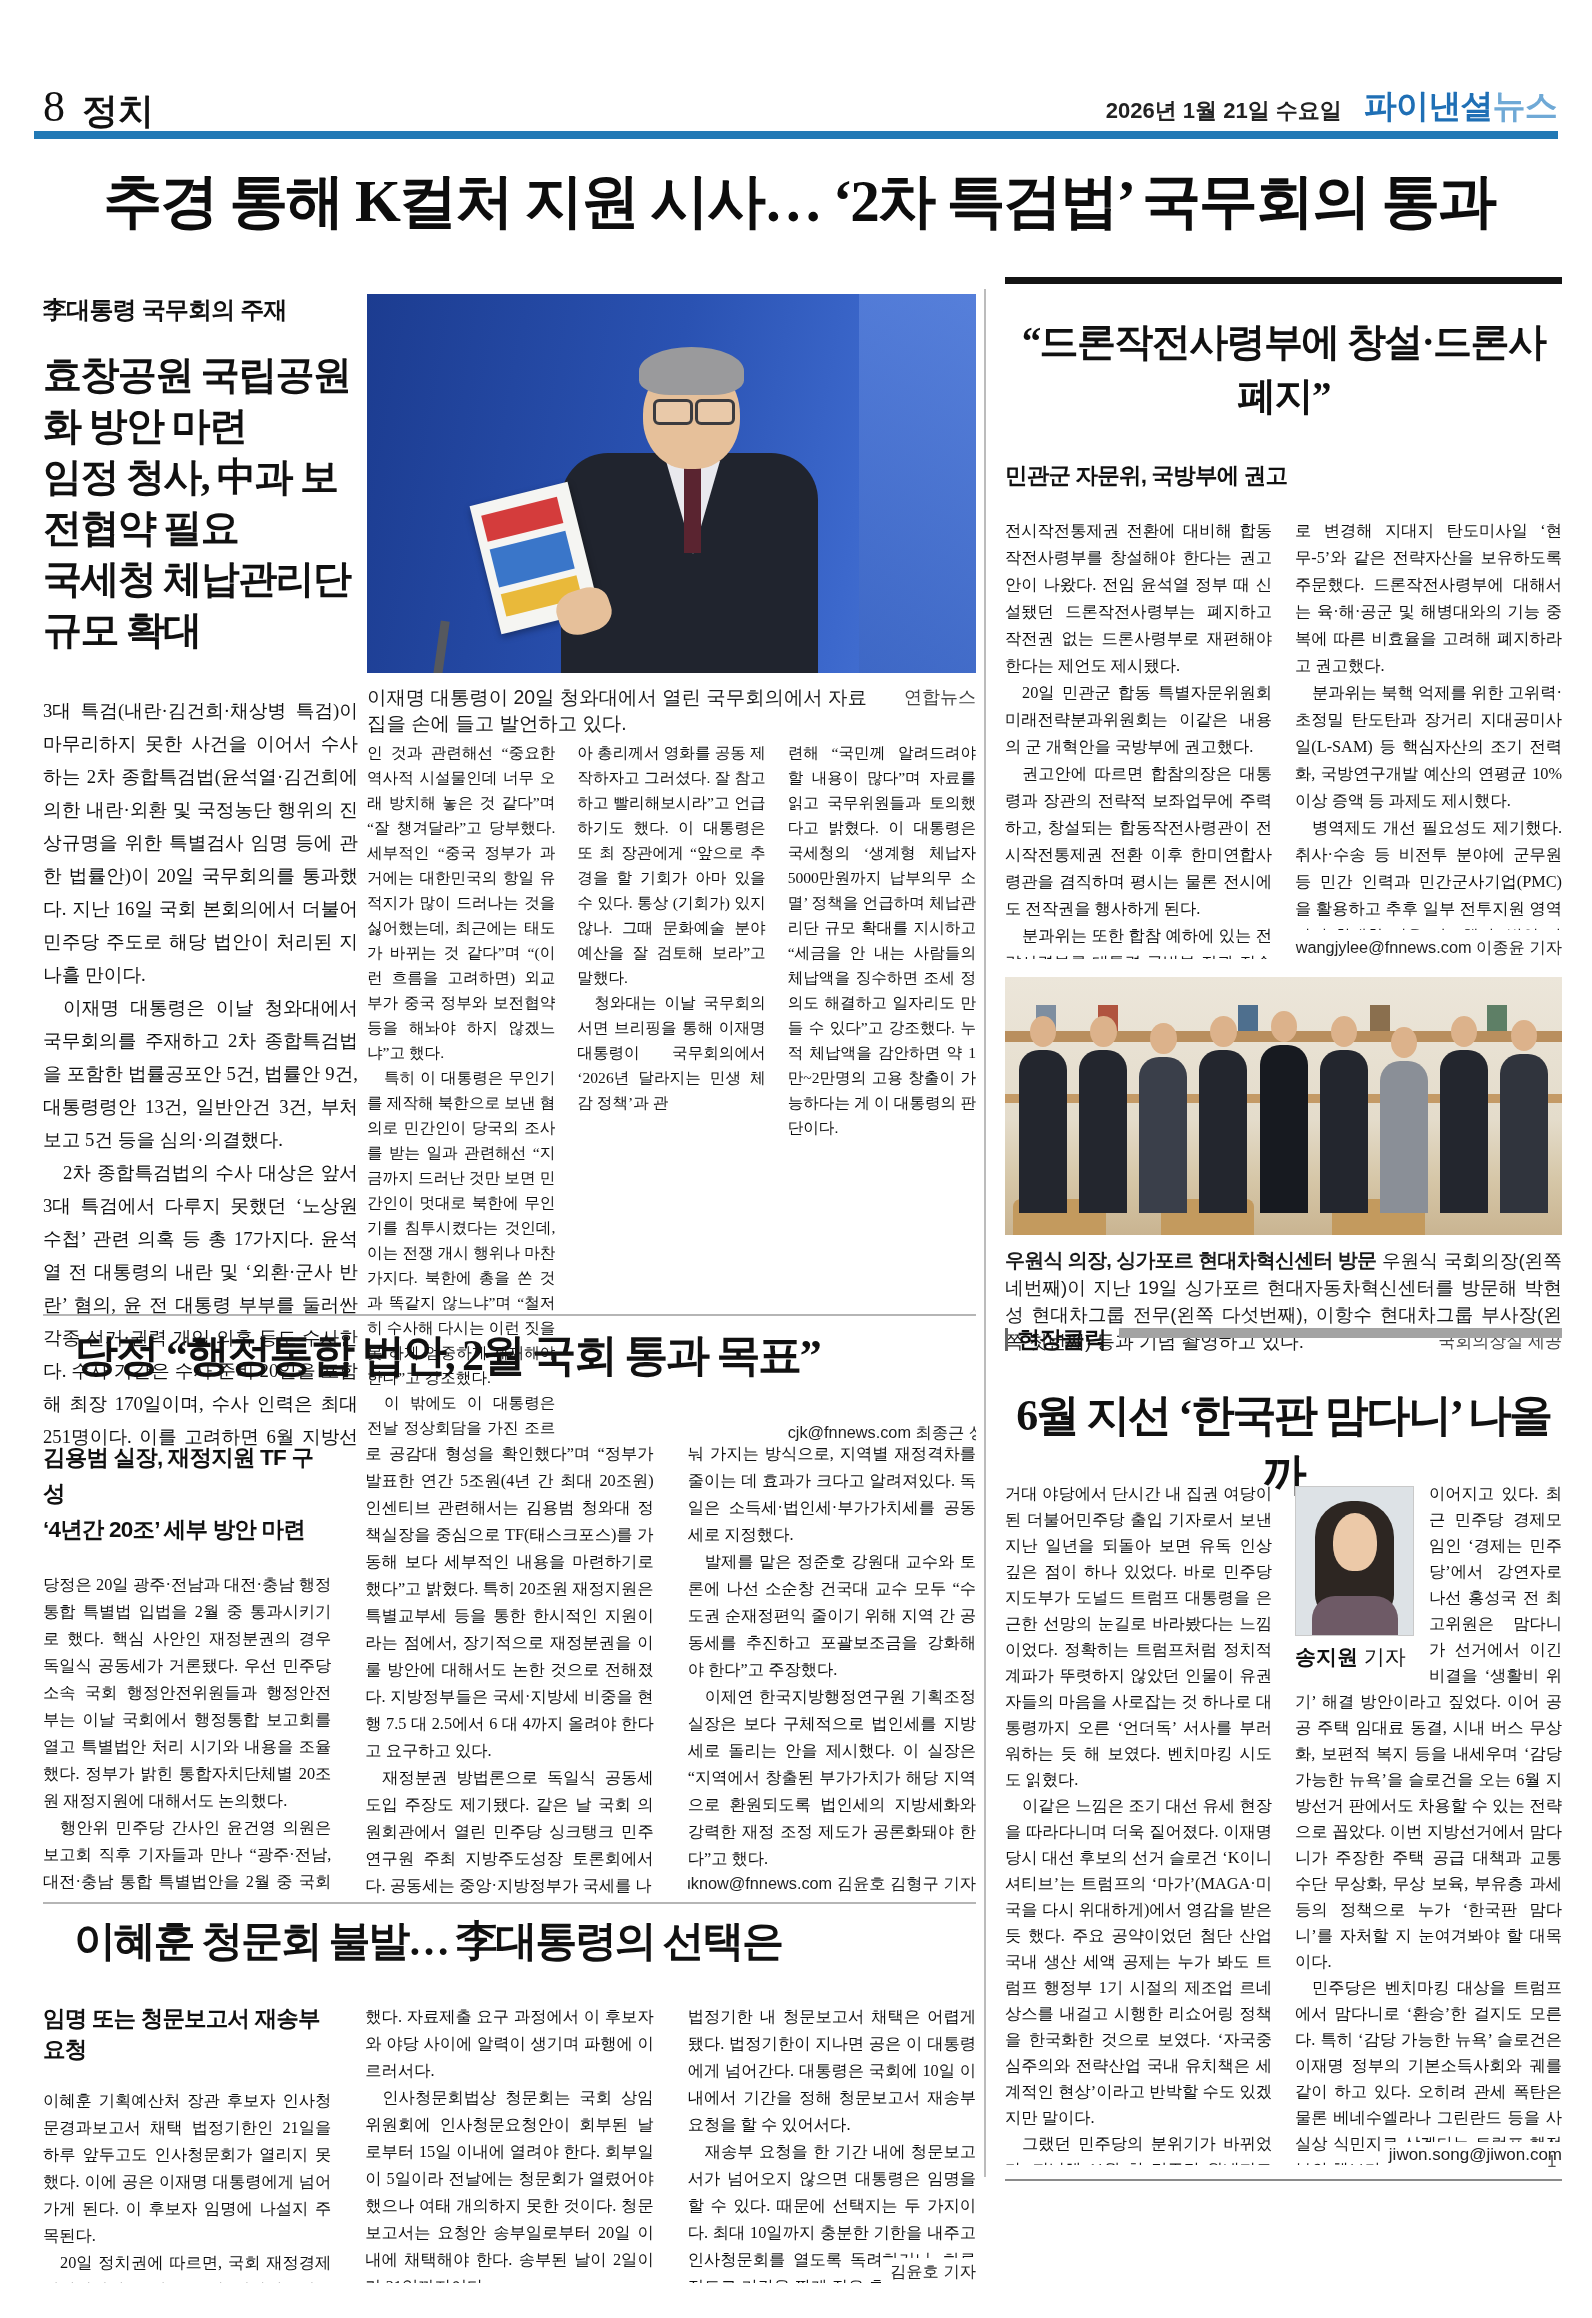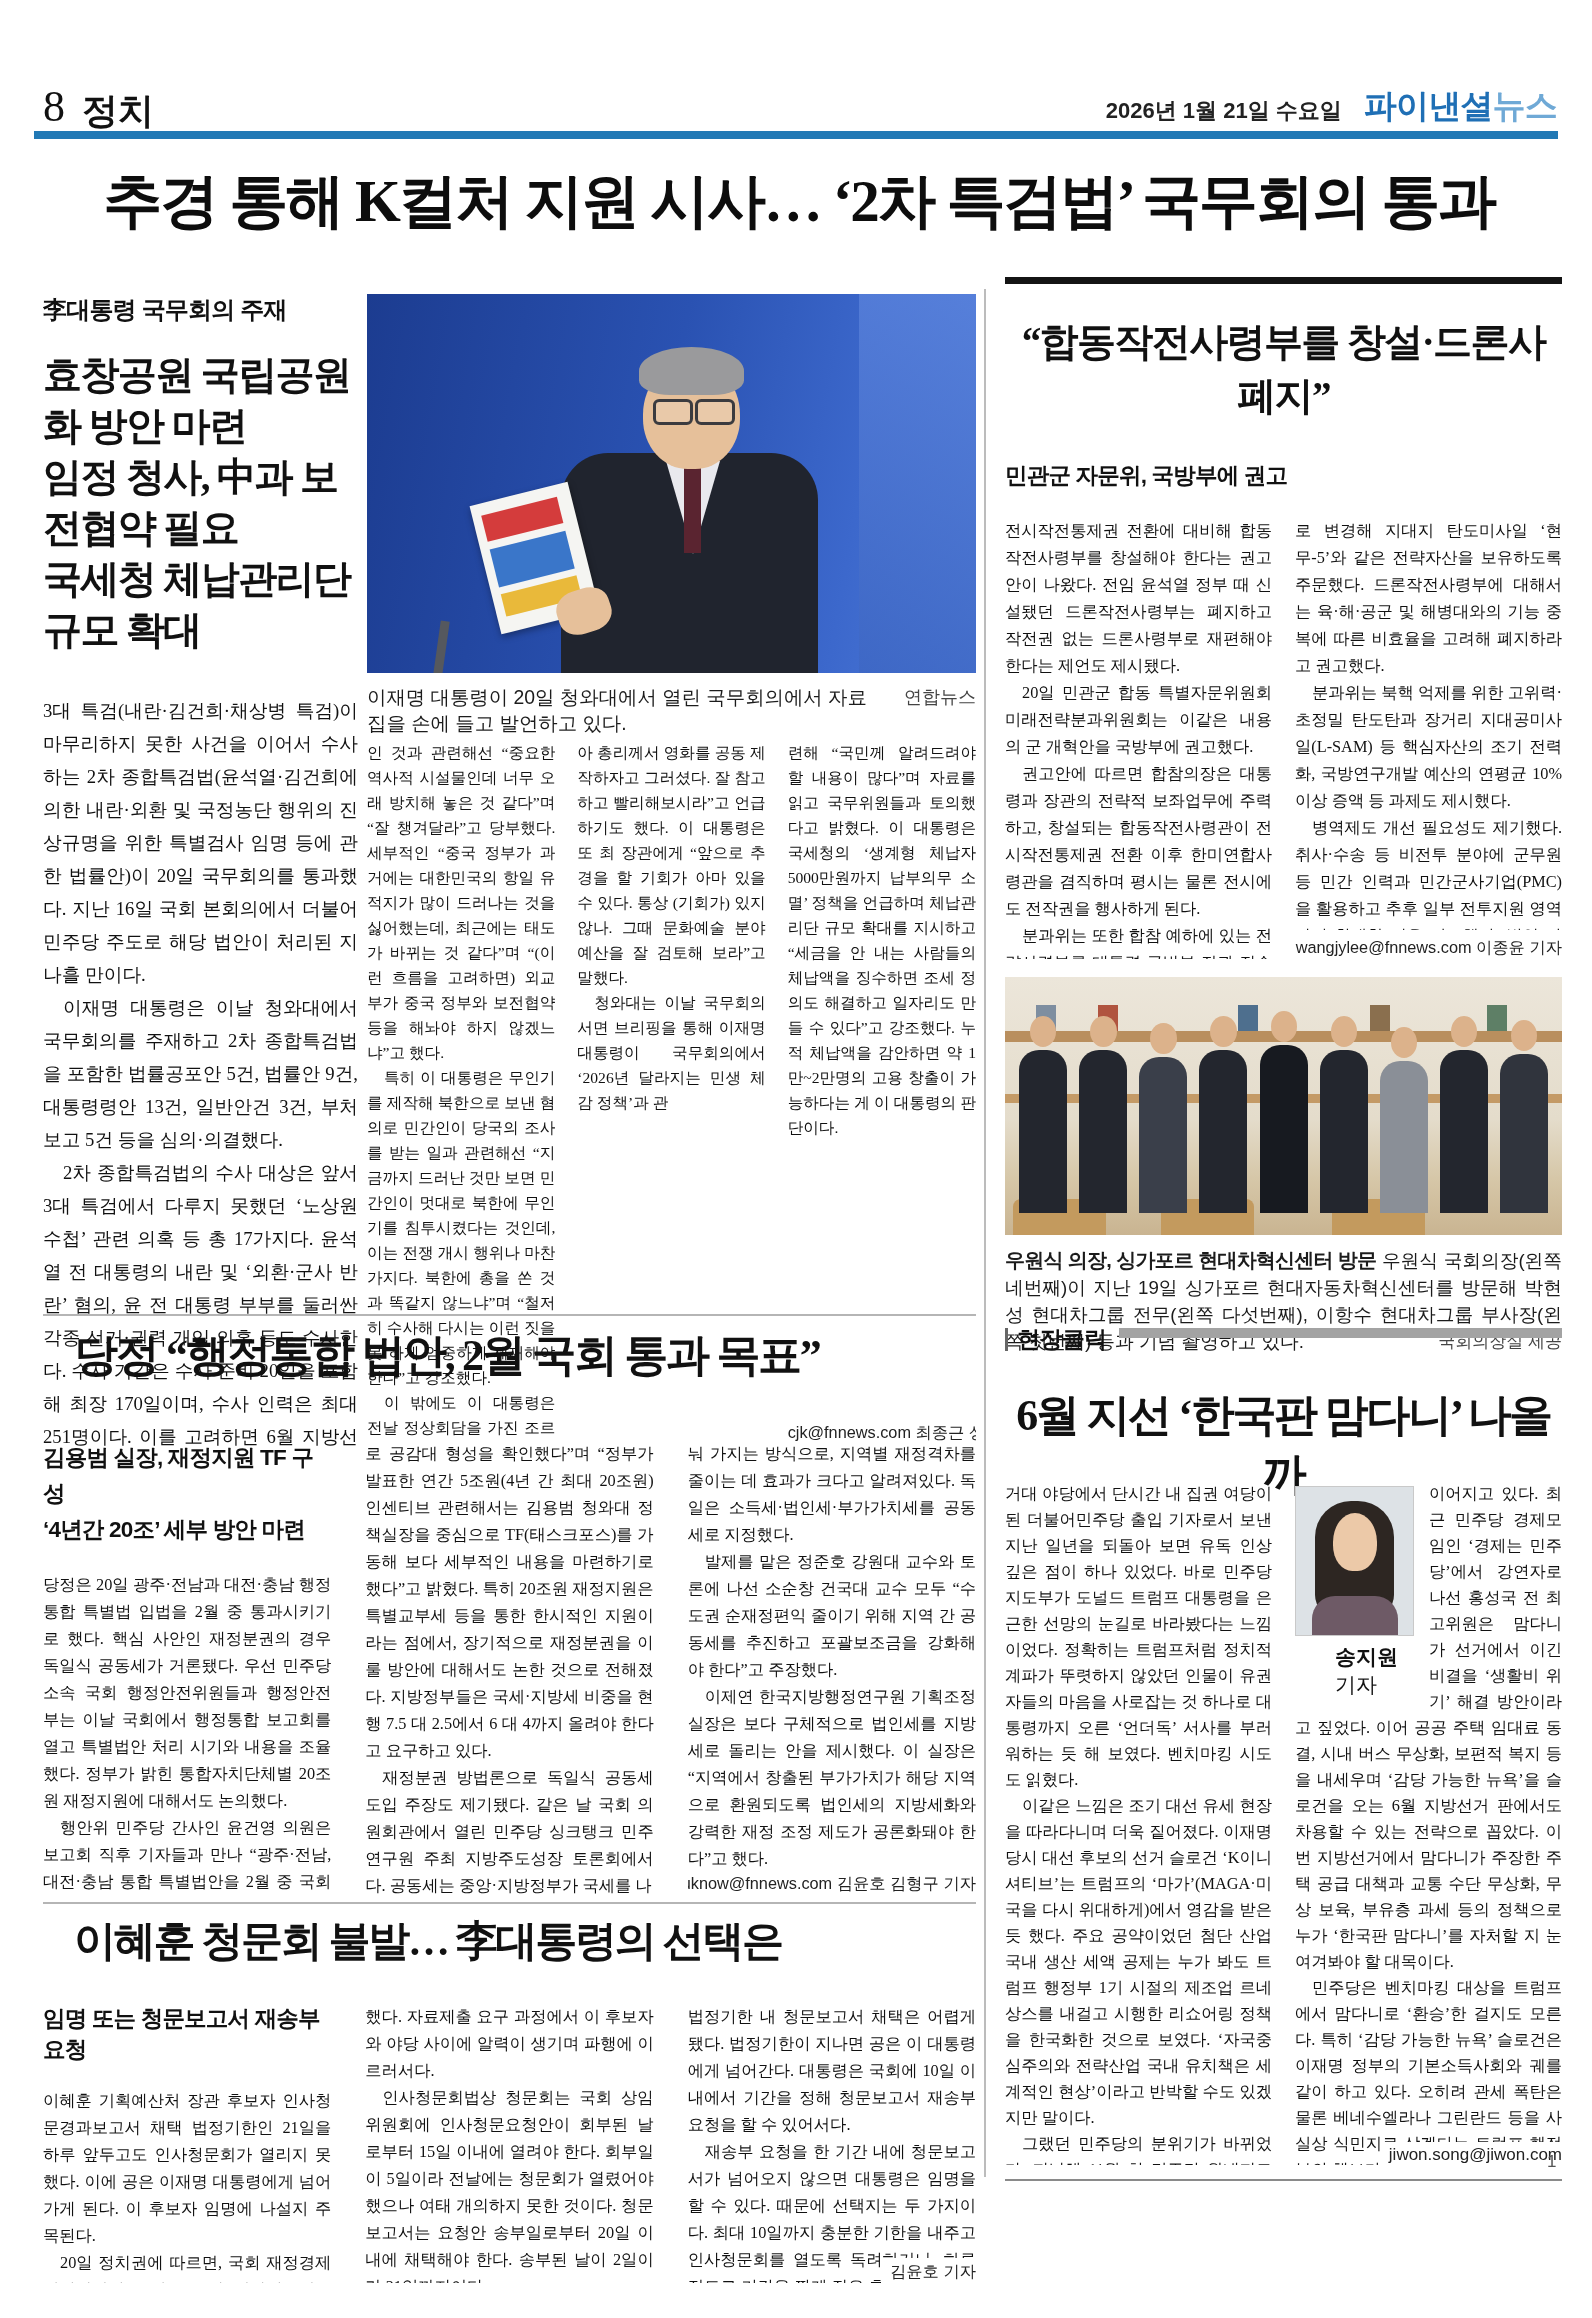--- a/index.html
+++ b/index.html
@@ -94,21 +94,21 @@
   .mam-headline{position:absolute;left:1005px;top:1386px;width:557px;text-align:center;font-size:44px;font-weight:700;letter-spacing:-2.3px;}
   .mam-cols{position:absolute;left:1005px;top:1481px;width:557px;height:684px;display:flex;gap:23px;}
   .mam-cols .col{flex:1;position:relative;overflow:hidden;}
   .mam-cols p{margin:0;font-size:16.3px;line-height:26px;text-align:justify;text-indent:17px;}
   .mam-cols p.ni{text-indent:0;}
   .reporter{float:left;width:117px;margin:4.7px 17px 7.8px 0;}
   .reporter-photo{position:relative;width:117px;height:148px;background:#dde2e6;overflow:hidden;border:0.8px solid #c9c9c9;}
   .rp-hair{position:absolute;left:18.7px;top:14px;width:79px;height:117px;background:#2d2622;border-radius:36px 36px 23px 23px;}
   .rp-face{position:absolute;left:37px;top:26.4px;width:44px;height:58px;background:#ecc9a8;border-radius:50% 50% 44% 44%;}
   .rp-body{position:absolute;left:15.6px;top:109px;width:86px;height:47px;background:#6e5a66;border-radius:23px 23px 0 0;}
-  .reporter-name{margin-top:7.8px;font-family:"Liberation Sans","DejaVu Sans",sans-serif;font-size:21px;margin-left:40px;}
+  .reporter-name{margin-top:7.8px;font-family:"Liberation Sans","DejaVu Sans",sans-serif;font-size:21px;}
   .reporter-name .nm{font-weight:800;}
   .mam-email{position:absolute;right:0;bottom:0;background:#fff;padding:3.1px 0 0 9.3px;
     font-family:"Liberation Sans","DejaVu Sans",sans-serif;font-size:17px;color:#222;}
   .mam-rule{position:absolute;left:1005px;top:2179px;width:557px;height:1.6px;background:#8a8a8a;}
   .corner-mark{position:absolute;left:1547px;top:2152px;font-size:17px;color:#555;font-family:"Liberation Sans","DejaVu Sans",sans-serif;}
   
   .dj-rule{position:absolute;left:43px;top:1314px;width:933px;height:1.6px;background:#b5b5b5;}
   .dj-headline{position:absolute;left:74px;top:1326px;width:902px;font-size:44px;font-weight:700;letter-spacing:-2.3px;}
   .dj-cols{position:absolute;left:43px;top:1440px;width:933px;height:455px;display:flex;gap:34px;}
   .dj-cols .col{flex:1;position:relative;display:flex;flex-direction:column;overflow:hidden;}
@@ -205,21 +205,21 @@
         <p class="ni">련해 “국민께 알려드려야 할 내용이 많다”며 자료를 읽고 국무위원들과 토의했다고 밝혔다. 이 대통령은 국세청의 ‘생계형 체납자 5000만원까지 납부의무 소멸’ 정책을 언급하며 체납관리단 규모 확대를 지시하고 “세금을 안 내는 사람들의 체납액을 징수하면 조세 정의도 해결하고 일자리도 만들 수 있다”고 강조했다. 누적 체납액을 감안하면 약 1만~2만명의 고용 창출이 가능하다는 게 이 대통령의 판단이다.</p>
       </div>
       <div class="byline">cjk@fnnews.com 최종근 성석우 기자</div>
     </div>
   </div>
 
   <div class="v-divider"></div>
 
   <div class="def">
     <div class="bar"></div>
-    <div class="def-headline">“합동작전사령부를 창설·드론사 폐지”</div>
+    <div class="def-headline">“드론작전사령부에 창설·드론사 폐지”</div>
     <div class="def-kicker">민관군 자문위, 국방부에 권고</div>
     <div class="def-cols">
       <div class="col">
         <div class="fill">
           <p class="ni">전시작전통제권 전환에 대비해 합동작전사령부를 창설해야 한다는 권고안이 나왔다. 전임 윤석열 정부 때 신설됐던 드론작전사령부는 폐지하고 작전권 없는 드론사령부로 재편해야 한다는 제언도 제시됐다.</p>
           <p>20일 민관군 합동 특별자문위원회 미래전략분과위원회는 이같은 내용의 군 개혁안을 국방부에 권고했다.</p>
           <p>권고안에 따르면 합참의장은 대통령과 장관의 전략적 보좌업무에 주력하고, 창설되는 합동작전사령관이 전시작전통제권 전환 이후 한미연합사령관을 겸직하며 평시는 물론 전시에도 전작권을 행사하게 된다.</p>
           <p>분과위는 또한 합참 예하에 있는 전략사령부를 대통령·국방부 장관 직속부대</p>
         </div>
       </div>

